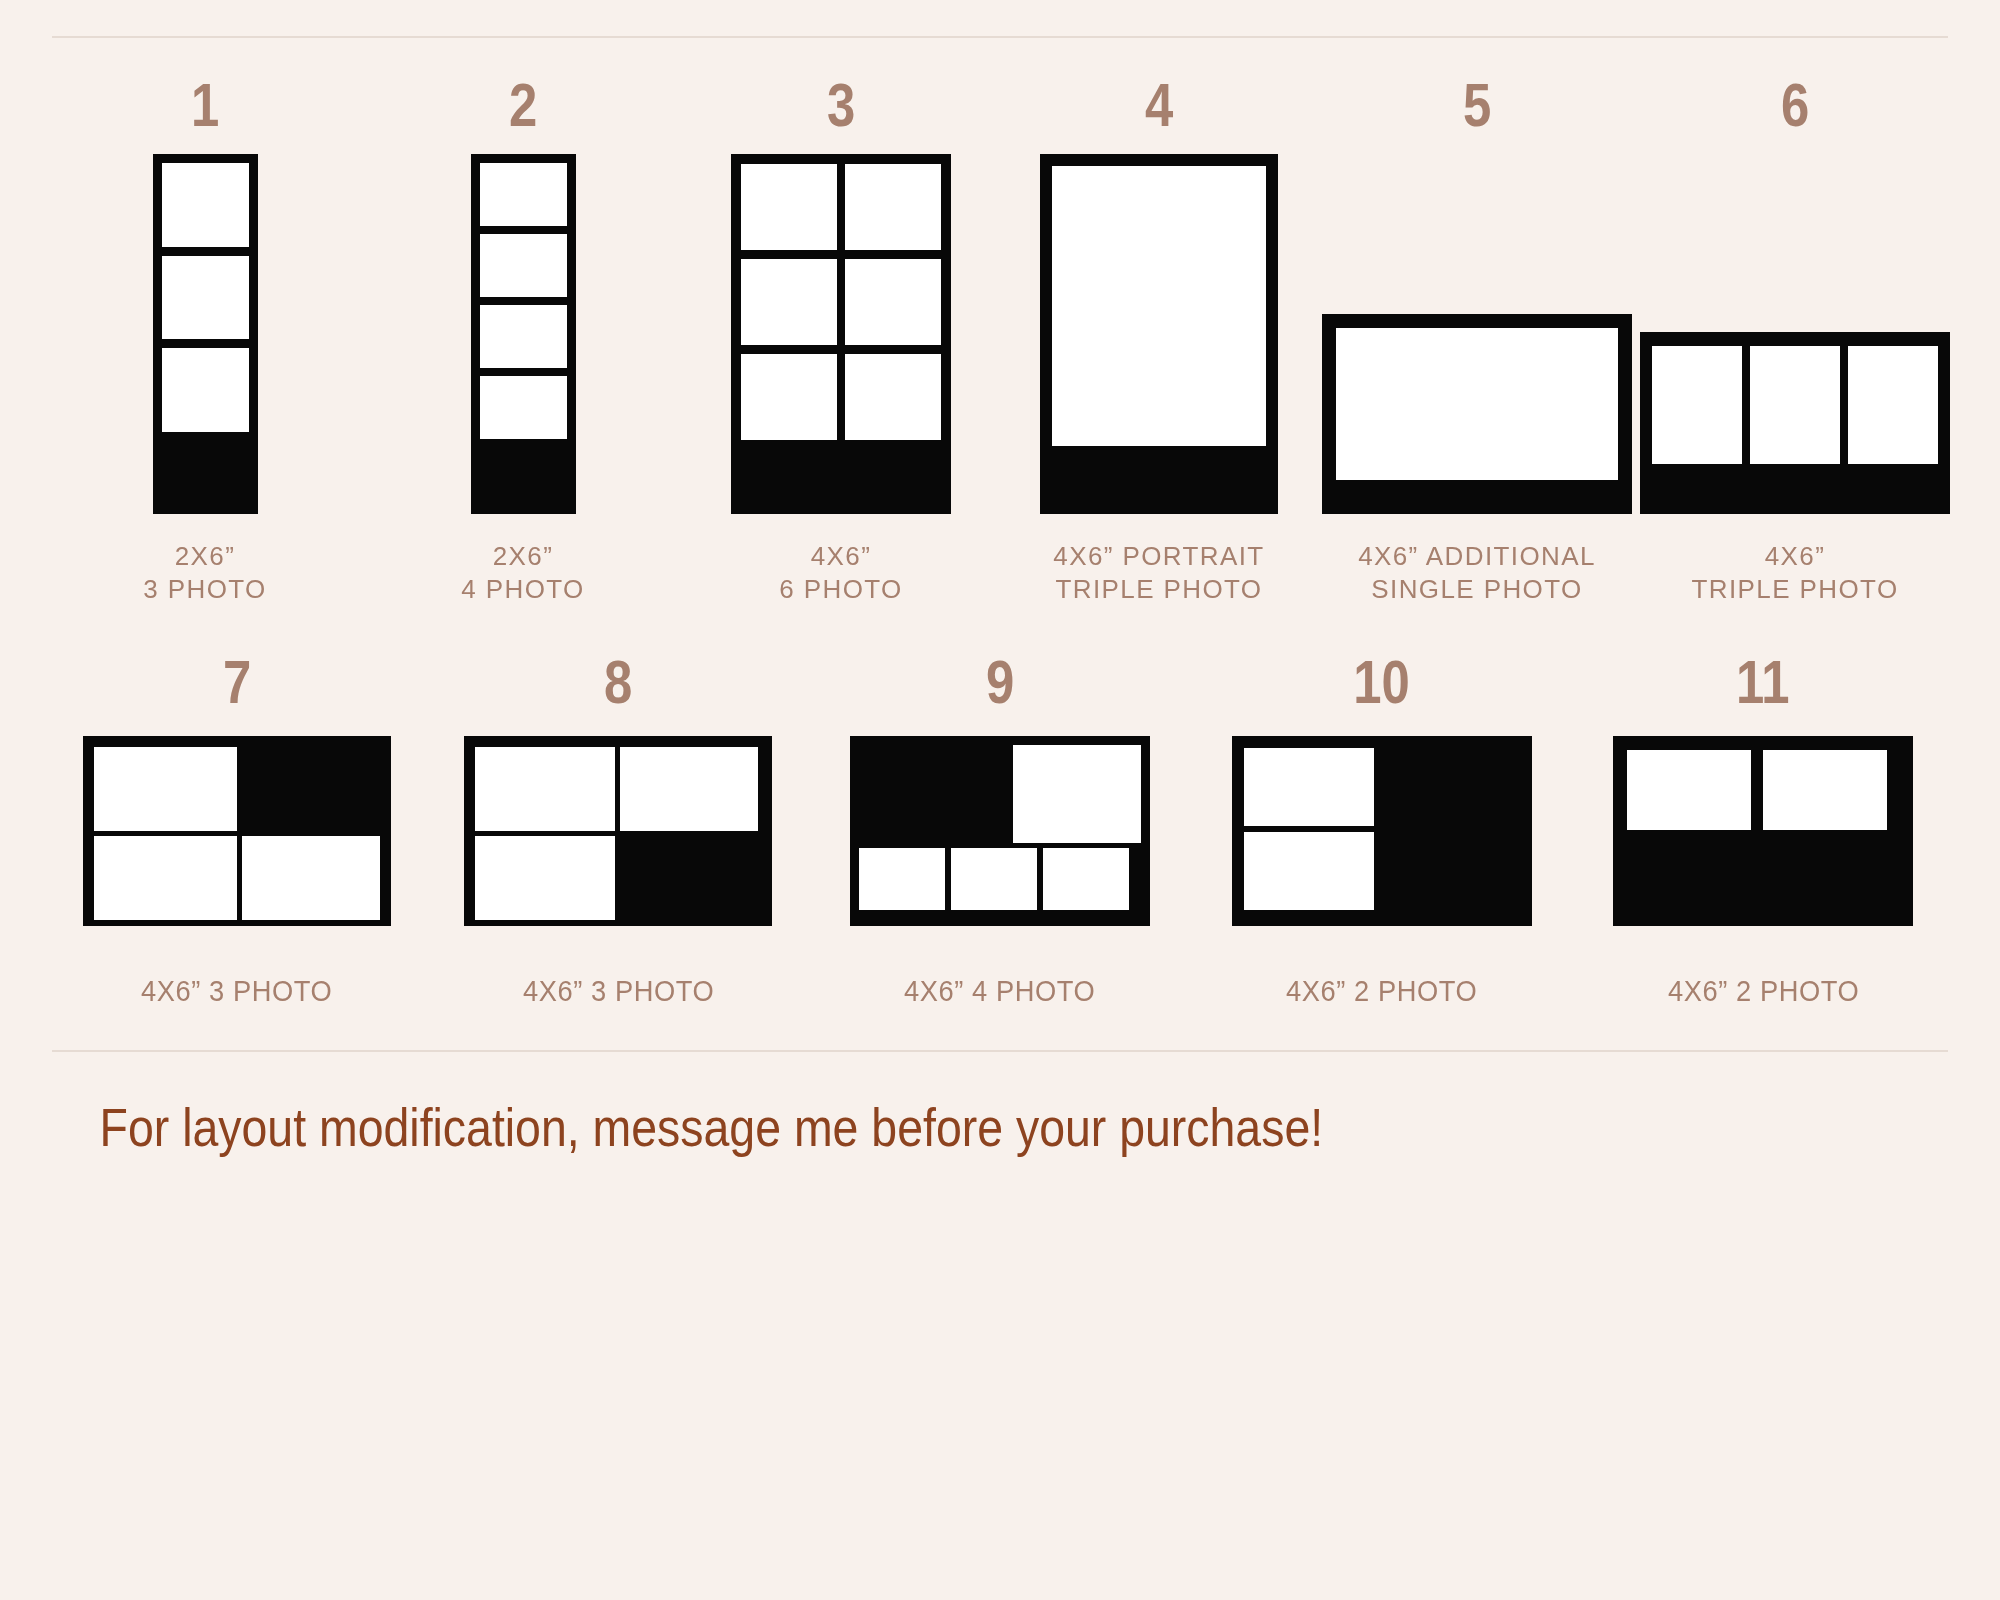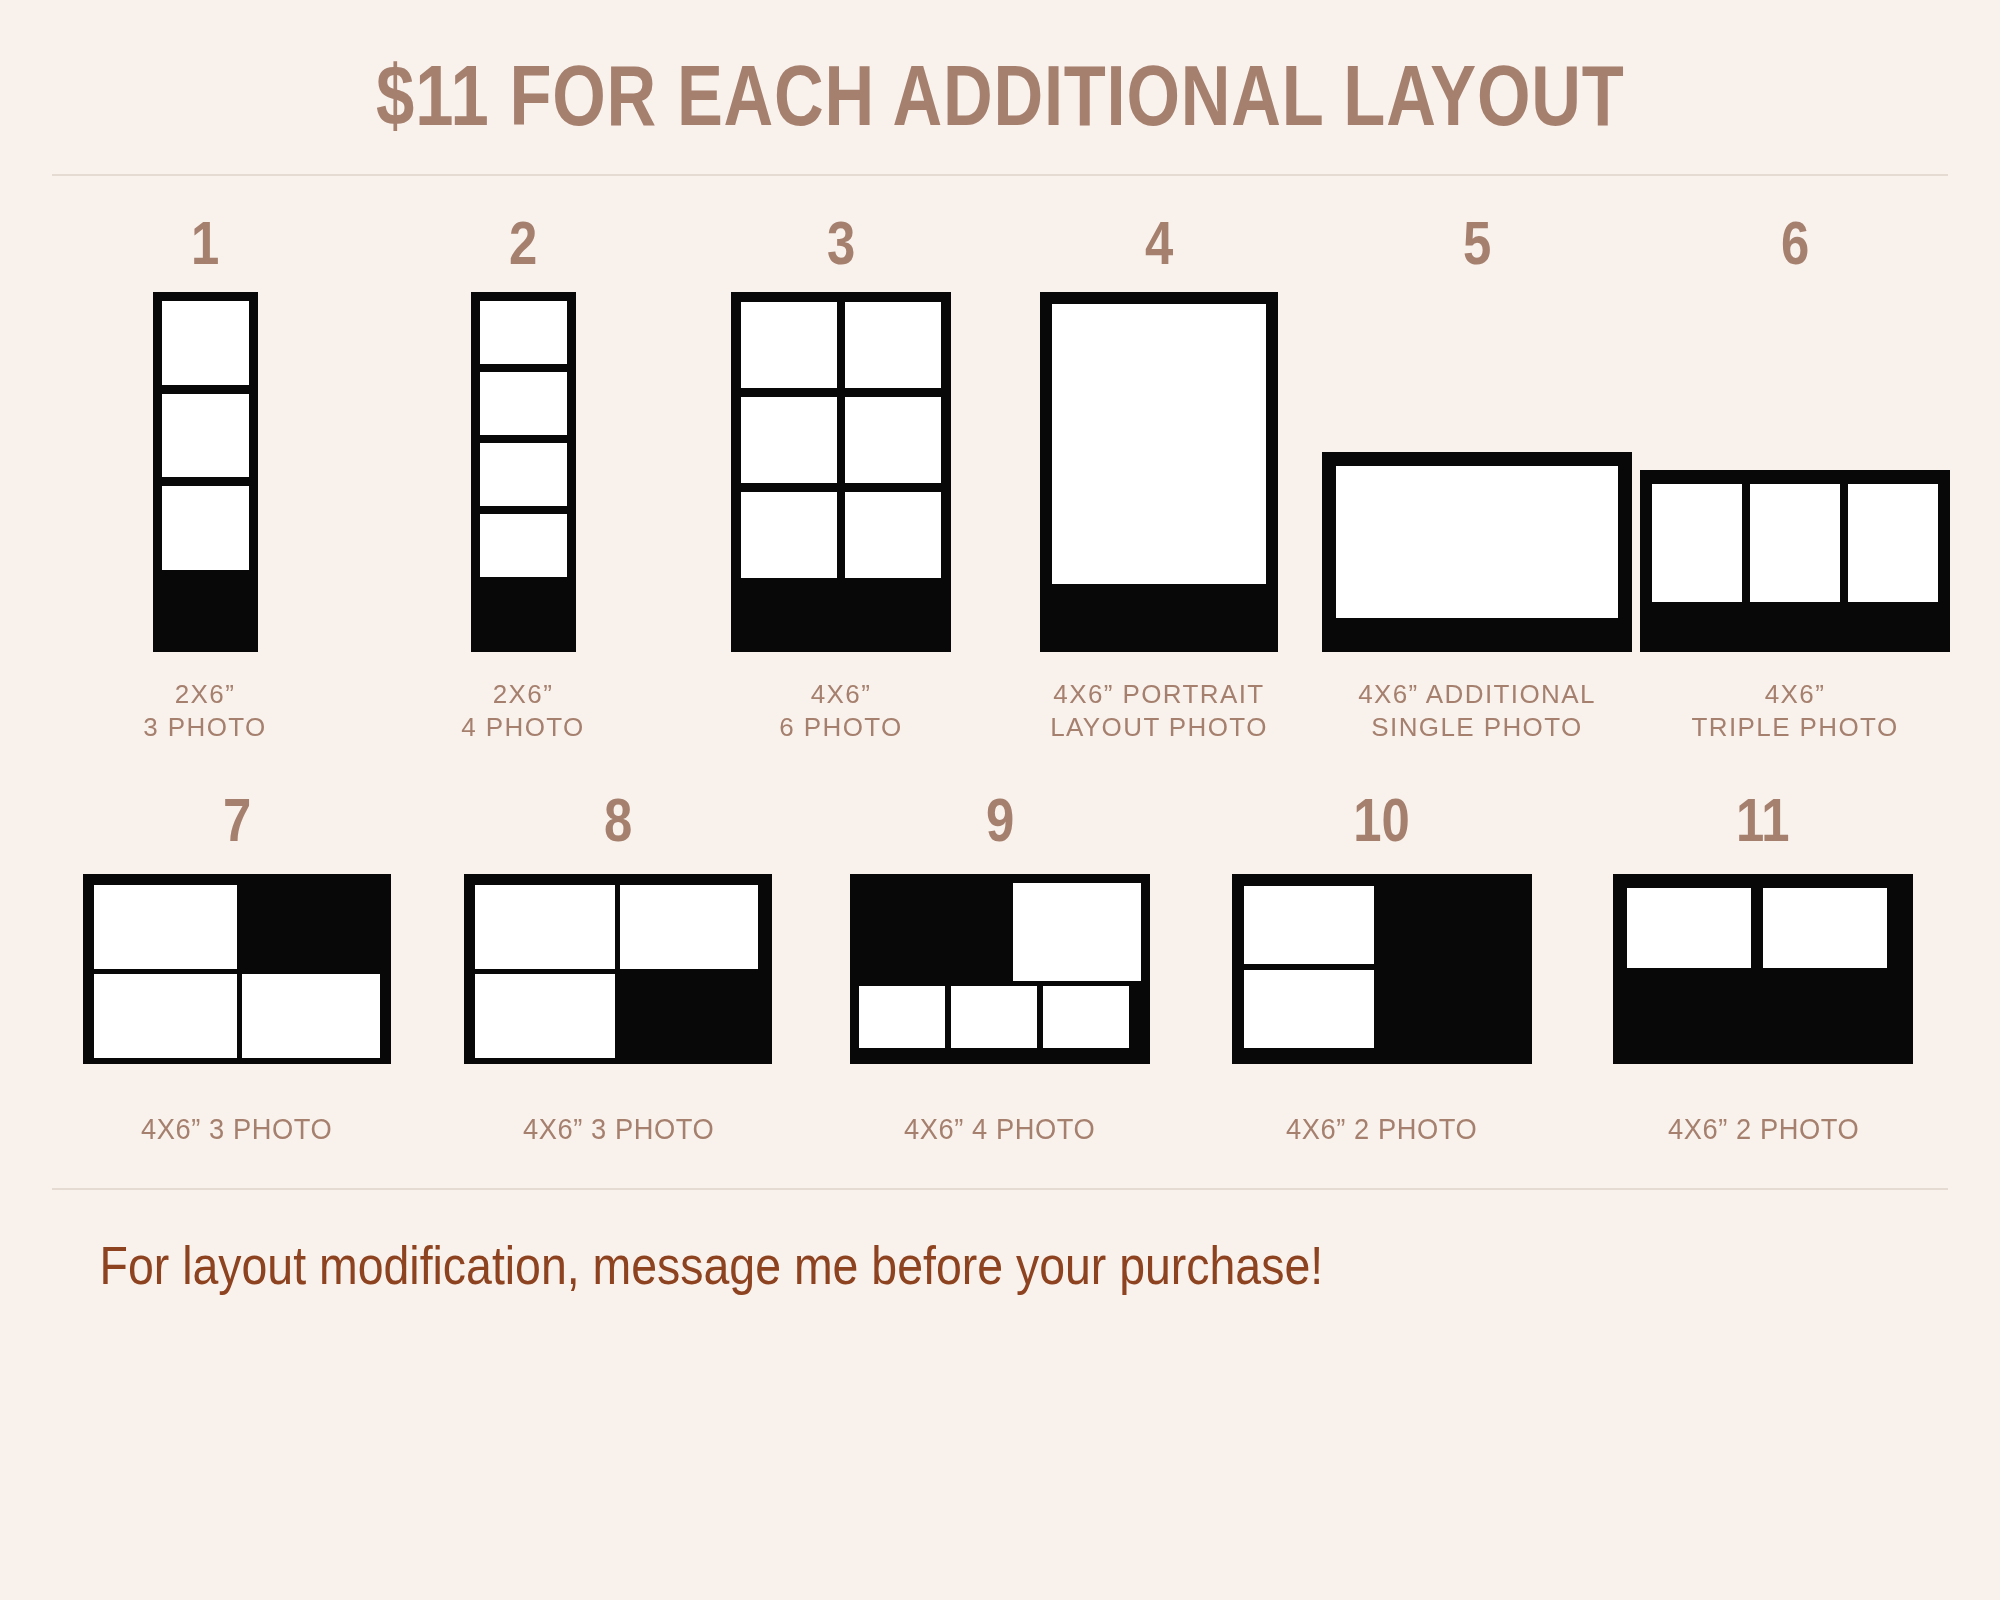--- a/index.html
+++ b/index.html
@@ -210,23 +210,20 @@
   .art-11 { width: 300px; height: 190px; padding: 14px 14px 0 14px; flex-direction: column; }
   .art-11 .r { display: flex; }
   .art-11 .p { width: 124px; height: 80px; }
   .art-11 .p + .p { margin-left: 12px; }
 </style>
 </head>
 <body>
 
 <div class="page">
 
-  <div class="title-wrap">
-    <div class="title">$11 FOR EACH ADDITIONAL LAYOUT</div>
-  </div>
 
   <div class="divider"></div>
 
   <div class="row row-1">
 
     <div class="cell">
       <div class="num">1</div>
       <div class="art-holder">
         <div class="frame art-1">
           <div class="photo"></div>
@@ -279,21 +276,21 @@
 
     <div class="cell">
       <div class="num">4</div>
       <div class="art-holder">
         <div class="frame art-4">
           <div class="photo"></div>
           <div class="foot"></div>
         </div>
       </div>
       <div class="caption">4X6” PORTRAIT
-LAYOUT PHOTO</div>
+TRIPLE PHOTO</div>
     </div>
 
     <div class="cell">
       <div class="num">5</div>
       <div class="art-holder">
         <div class="frame art-5">
           <div class="photo"></div>
           <div class="foot"></div>
         </div>
       </div>

